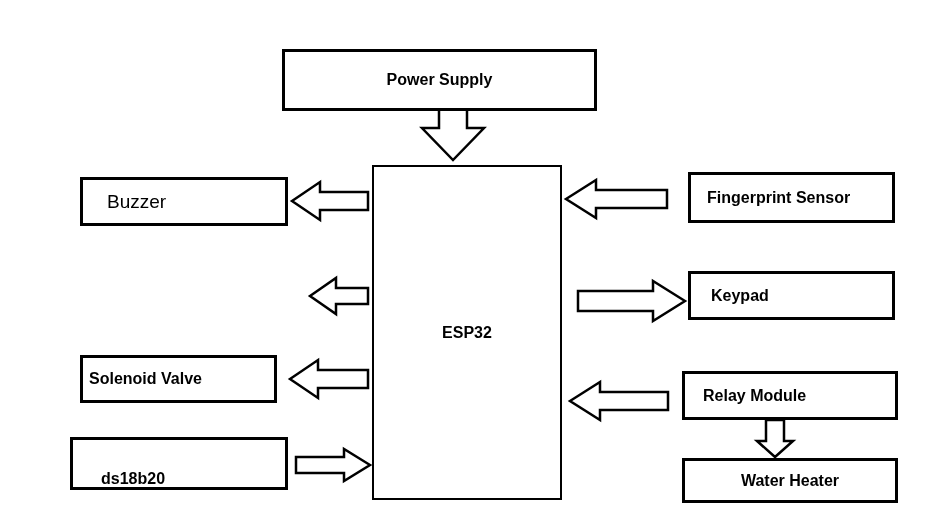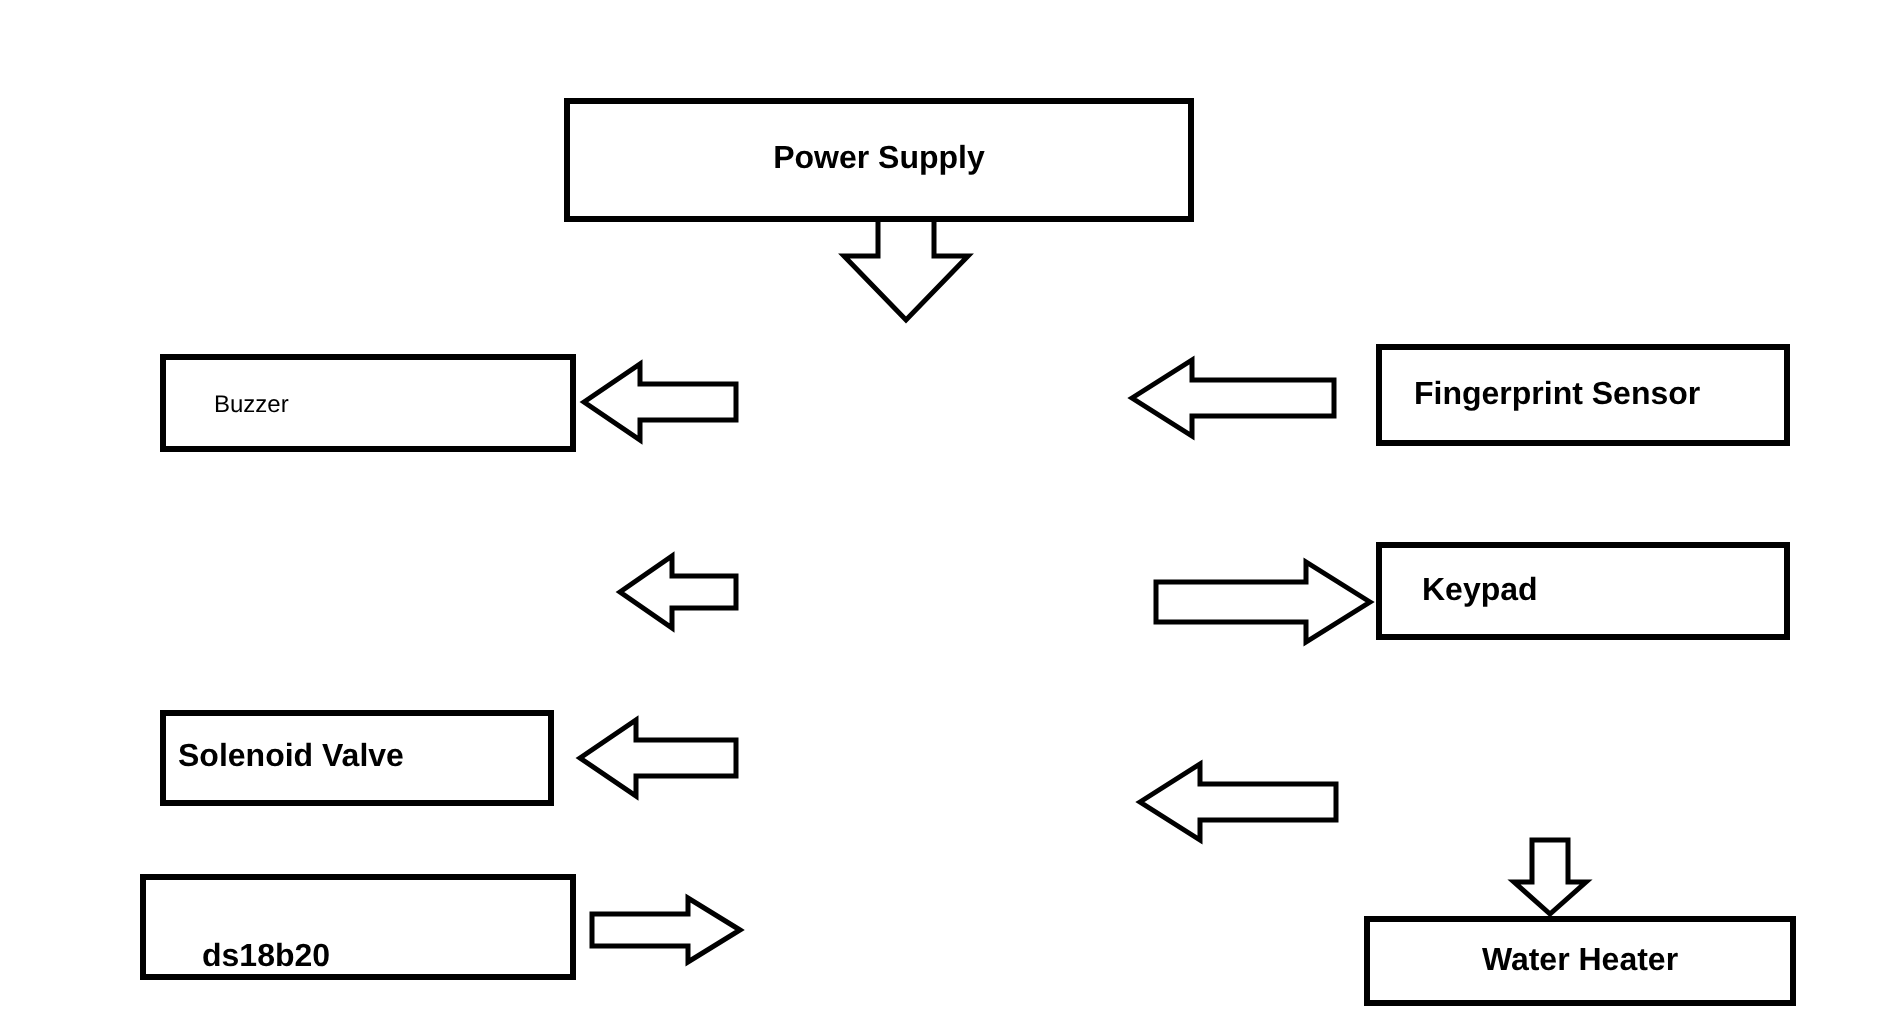--- a/index.html
+++ b/index.html
@@ -21,21 +21,21 @@
     align-items: center;
     font-weight: bold;
     font-size: 16px;
     line-height: 1;
     white-space: nowrap;
   }
   .center { justify-content: center; }
   #power-supply { left: 282px; top: 25px;  width: 315px; height: 62px; margin-top: 24px; }
   #esp32        { left: 372px; top: 165px; width: 190px; height: 335px; border-width: 2.5px; }
   #buzzer       { left: 80px;  top: 177px; width: 208px; height: 49px; padding-left: 24px;
-                  font-weight: 400; font-size: 12px; }
+                  font-weight: 400; font-size: 19px; }
   #display      { left: 80px;  top: 272px; width: 208px; height: 48px; padding-left: 30px; }
   #solenoid     { left: 80px;  top: 355px; width: 197px; height: 48px; padding-left: 6px; }
   #ds18b20      { left: 70px;  top: 437px; width: 218px; height: 53px; padding-left: 28px; align-items: flex-end; }
   #fingerprint  { left: 688px; top: 172px; width: 207px; height: 51px; padding-left: 16px; }
   #keypad       { left: 688px; top: 271px; width: 207px; height: 49px; padding-left: 20px; }
   #relay        { left: 682px; top: 371px; width: 216px; height: 49px; padding-left: 18px; }
   #water-heater { left: 682px; top: 458px; width: 216px; height: 45px; }
   svg.arrows {
     position: absolute;
     left: 0; top: 0;
@@ -73,20 +73,23 @@
 
     <polygon points="570,401 600,382 600,392 668,392 668,410 600,410 600,420"></polygon>
 
     <polygon points="766,420 784,420 784,441 793,441 775,457 757,441 766,441"></polygon>
   </svg>
 
   <div class="box center" id="power-supply">
     <span>Power Supply</span>
   </div>
 
+  <div class="box center" id="esp32">
+    <span>ESP32</span>
+  </div>
 
   <div class="box" id="buzzer">
     <span>Buzzer</span>
   </div>
 
 
   <div class="box" id="solenoid">
     <span>Solenoid Valve</span>
   </div>
 
@@ -95,18 +98,21 @@
   </div>
 
   <div class="box" id="keypad">
     <span>Keypad</span>
   </div>
 
   <div class="box" id="fingerprint">
     <span>Fingerprint Sensor</span>
   </div>
 
+  <div class="box" id="relay">
+    <span>Relay Module</span>
+  </div>
 
   <div class="box center" id="water-heater">
     <span>Water Heater</span>
   </div>
 
 </div>
 
 </body></html>

